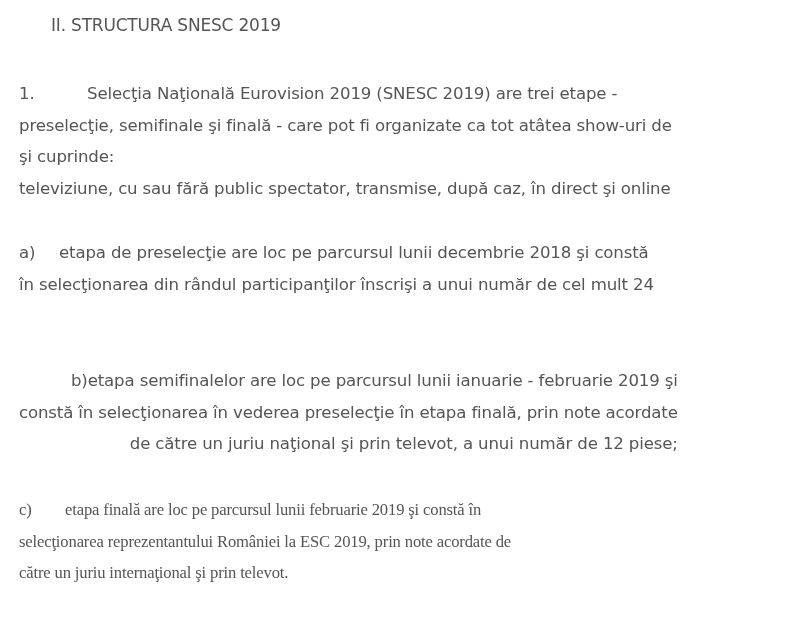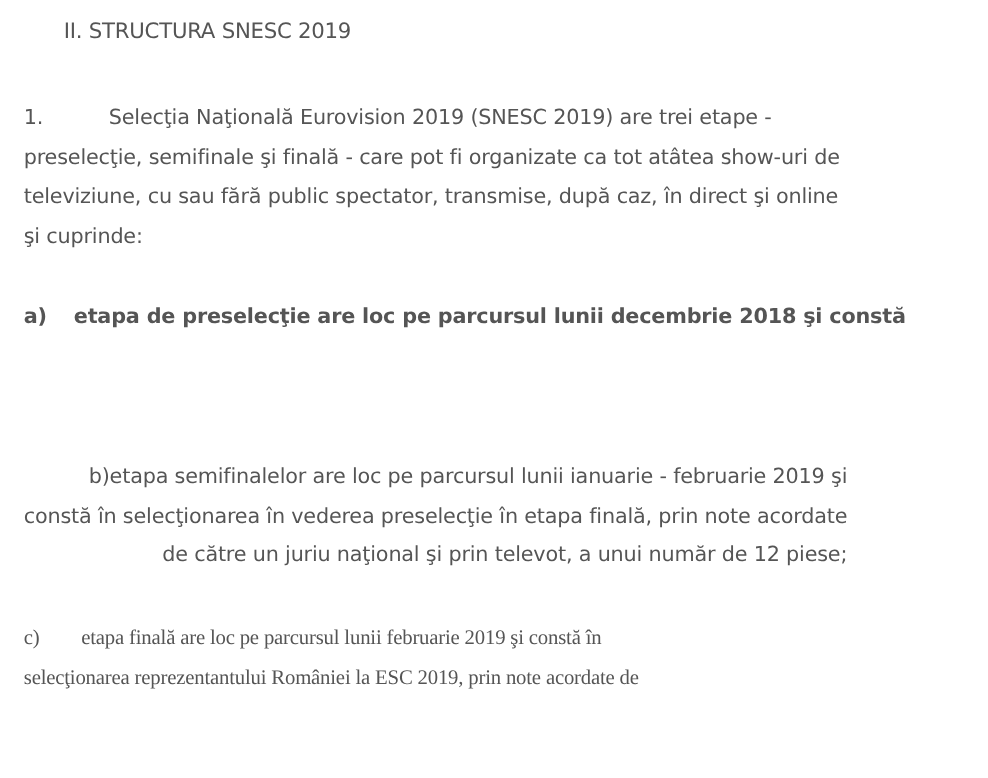--- a/index.html
+++ b/index.html
@@ -38,48 +38,50 @@
       letter-spacing: -0.15px;
     }
     .line {
       display: block;
       white-space: nowrap;
     }
     .marker {
       display: inline-block;
     }
     .p1 { top: 78px; }
-    .pa { top: 237px; font-weight: bold; }
+    .pa { top: 237px; }
     .pb { top: 365px; text-align: right; }
     .pc { top: 494px; font-family: Liberation Serif, serif; }
     .p1 .marker { width: 68px; }
     .pa .marker { width: 40px; }
     .pb .marker { width: 44px; }
     .pc .marker { width: 46px; }
   </style>
 </head>
 <body>
 
 <div class="doc">
   <div class="heading">II. STRUCTURA SNESC 2019</div>
 
   <div class="para p1">
     <span class="line"><span class="marker">1.</span><span>Selecţia Naţională Eurovision 2019 (SNESC 2019) are trei etape -</span></span>
     <span class="line">preselecţie, semifinale şi finală - care pot fi organizate ca tot atâtea show-uri de</span>
+    <span class="line">şi cuprinde:</span>
     <span class="line">televiziune, cu sau fără public spectator,  transmise, după caz, în direct şi online</span>
-    <span class="line">şi cuprinde:</span>
   </div>
 
   <div class="para pa">
     <span class="line"><span class="marker">a)</span><span>etapa de preselecţie are loc pe parcursul lunii decembrie 2018 şi constă</span></span>
+    <span class="line">în selecţionarea din rândul participanţilor înscrişi a unui număr de cel mult 24</span>
   </div>
 
   <div class="para pb">
     <span class="line"><span class="marker">b)</span><span>etapa semifinalelor are loc pe parcursul lunii ianuarie - februarie 2019 şi</span></span>
     <span class="line">constă în selecţionarea în vederea preselecţie în etapa finală, prin note acordate</span>
     <span class="line">de către un juriu naţional şi prin televot, a unui număr de 12 piese;</span>
   </div>
 
   <div class="para pc">
     <span class="line"><span class="marker">c)</span><span>etapa finală are loc pe parcursul lunii februarie 2019 şi constă în</span></span>
     <span class="line">selecţionarea reprezentantului României la ESC 2019, prin note acordate de</span>
+    <span class="line">către un juriu internaţional şi prin televot.</span>
   </div>
 </div>
 
 </body></html>

